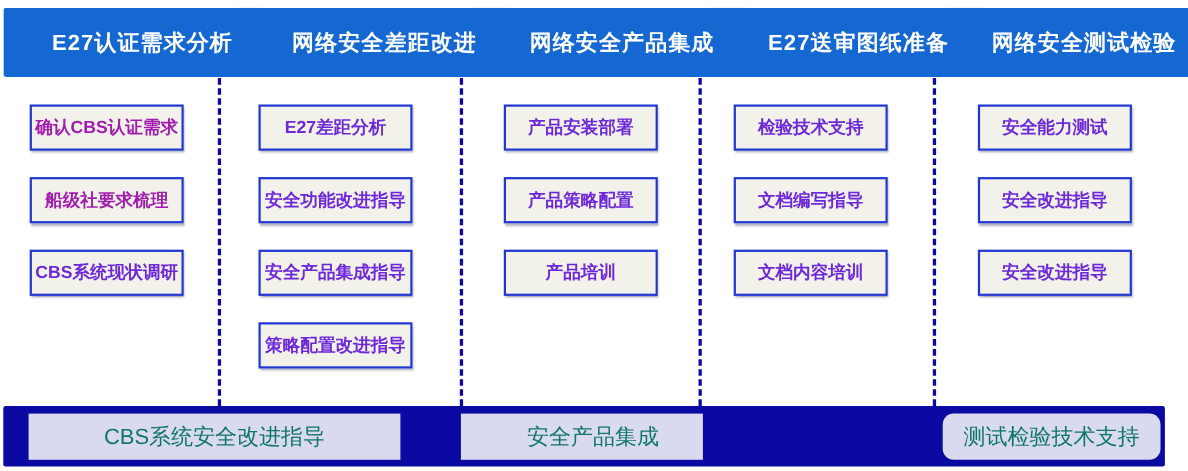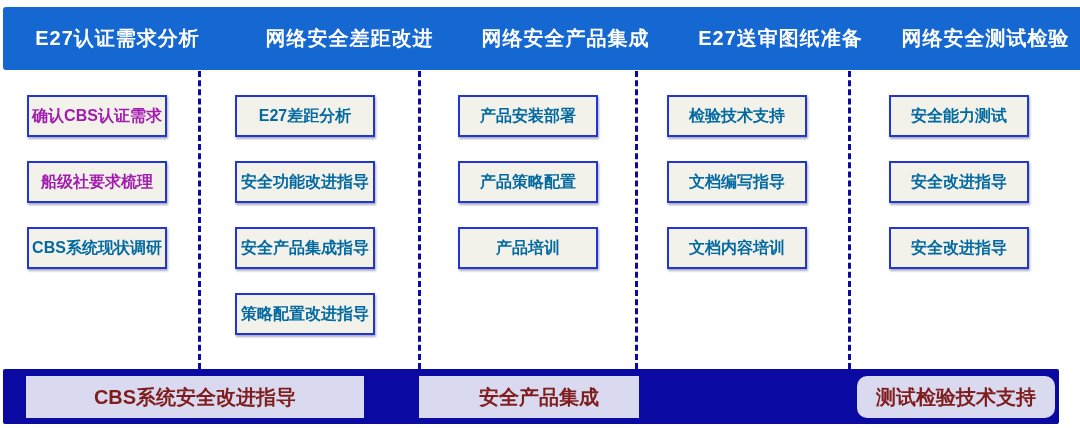--- a/index.html
+++ b/index.html
@@ -11,20 +11,21 @@
     overflow:hidden;
   }
   
   .arrow{
     position:absolute;top:7px;height:63px;
     background:#1568d2;
     color:#ffffff;
     display:flex;align-items:center;justify-content:center;
     font-size:20px;font-weight:700;letter-spacing:1px;
     white-space:nowrap;
+    padding-left:12px;
   }
   .arrow-first{
     clip-path:polygon(0 0,calc(100% - 26px) 0,100% 50%,calc(100% - 26px) 100%,0 100%);
     padding-right:22px;border-radius:3px 0 0 3px;
   }
   .arrow-mid{
     clip-path:polygon(0 0,calc(100% - 26px) 0,100% 50%,calc(100% - 26px) 100%,0 100%,24px 50%);
     padding-left:18px;padding-right:22px;
   }
   .a1{left:3px;width:229px;}
@@ -39,36 +40,36 @@
   }
   .v1{left:198px;}.v2{left:418px;}.v3{left:635px;}.v4{left:848px;}
   
   .task{
     position:absolute;width:140px;height:42px;
     background:#f2f1ea;
     border:2px solid #2136d2;
     box-sizing:border-box;
     box-shadow:1px 2px 2px rgba(20,20,60,0.35);
     display:flex;align-items:center;justify-content:center;
-    font-size:16px;font-weight:700;color:#0369a1;
+    font-size:16px;font-weight:700;color:#6d28d9;
     white-space:nowrap;
   }
   .task.accent{color:#a21caf;}
   .c1{left:27px;}.c2{left:235px;}.c3{left:458px;}.c4{left:667px;}.c5{left:889px;}
   .r1{top:95px;}.r2{top:161px;}.r3{top:227px;}.r4{top:293px;}
   
   .footer-bar{
     position:absolute;left:3px;top:369px;width:1056px;height:55px;
     background:#0a0aa2;border-radius:2px;
   }
   .service{
     position:absolute;top:376px;height:42px;
     background:#d9d9ef;
     display:flex;align-items:center;justify-content:center;
-    font-size:20px;font-weight:700;color:#7f1d1d;
+    font-size:20px;font-weight:400;color:#0f766e;
     white-space:nowrap;
   }
   .s1{left:26px;width:338px;}
   .s2{left:419px;width:200px;padding-left:20px;}
   .s3{left:645px;width:186px;}
   .s4{left:857px;width:198px;border-radius:10px;}
 </style>
 </head>
 <body>
 

